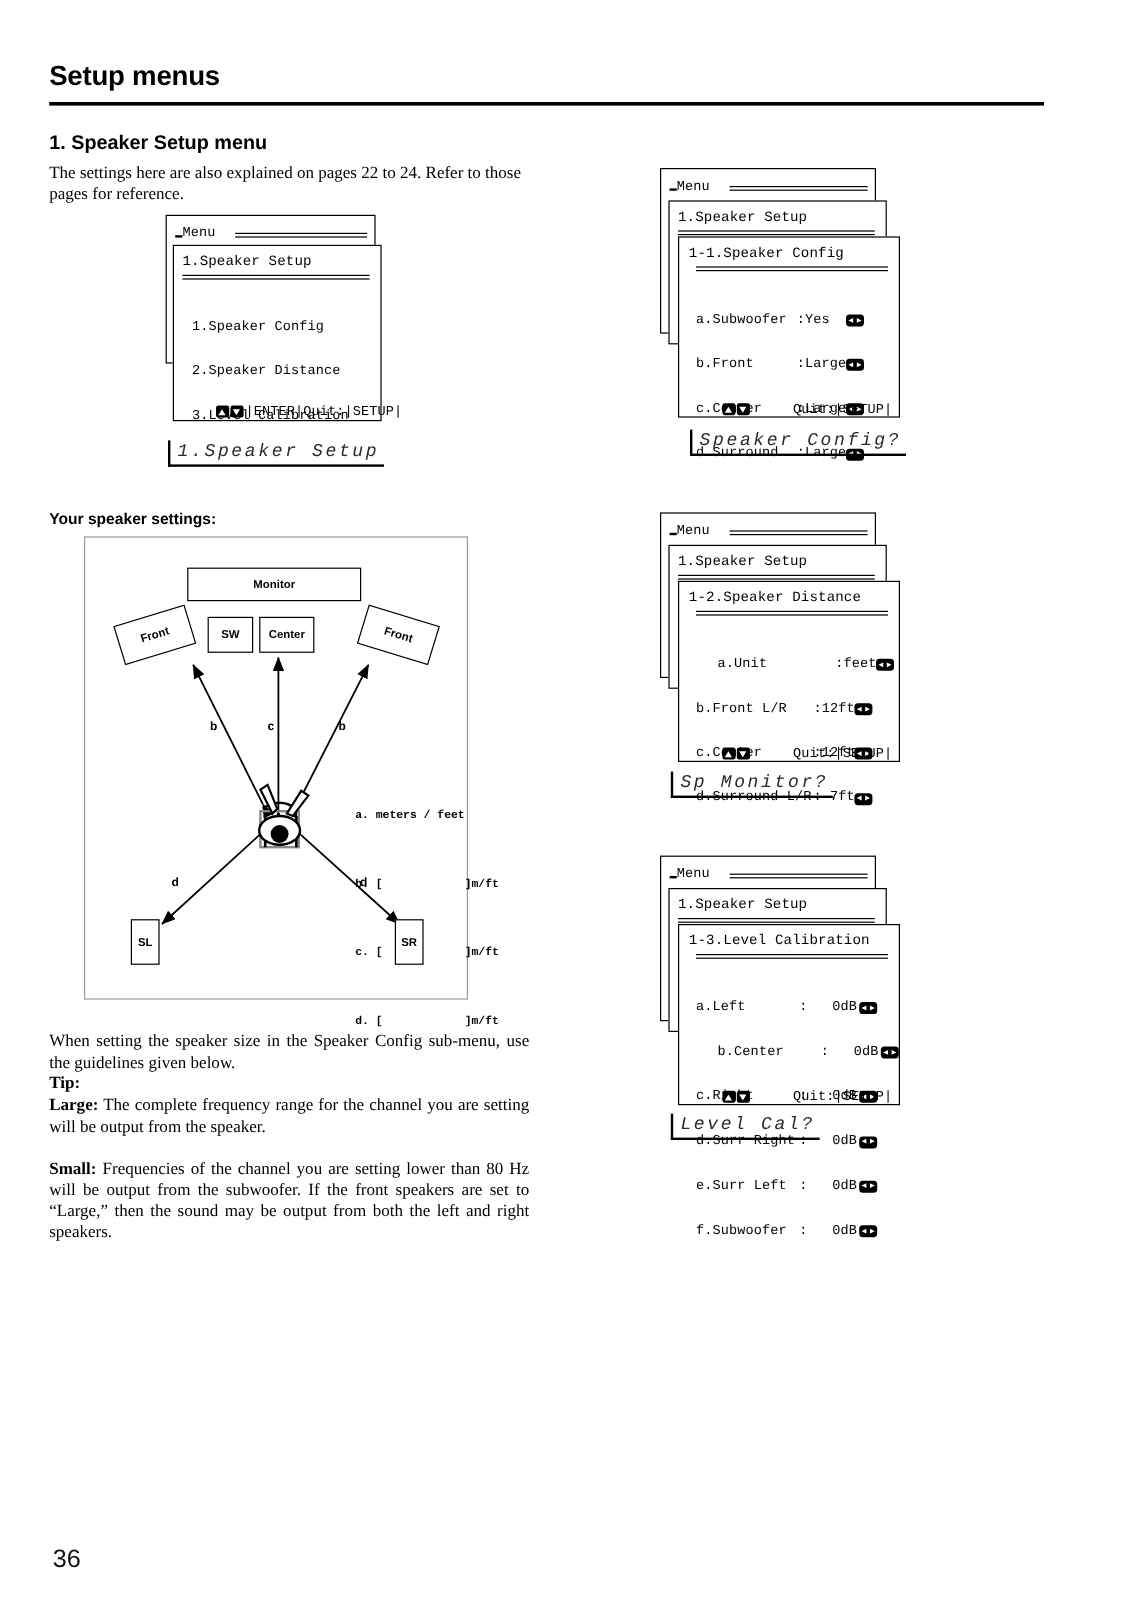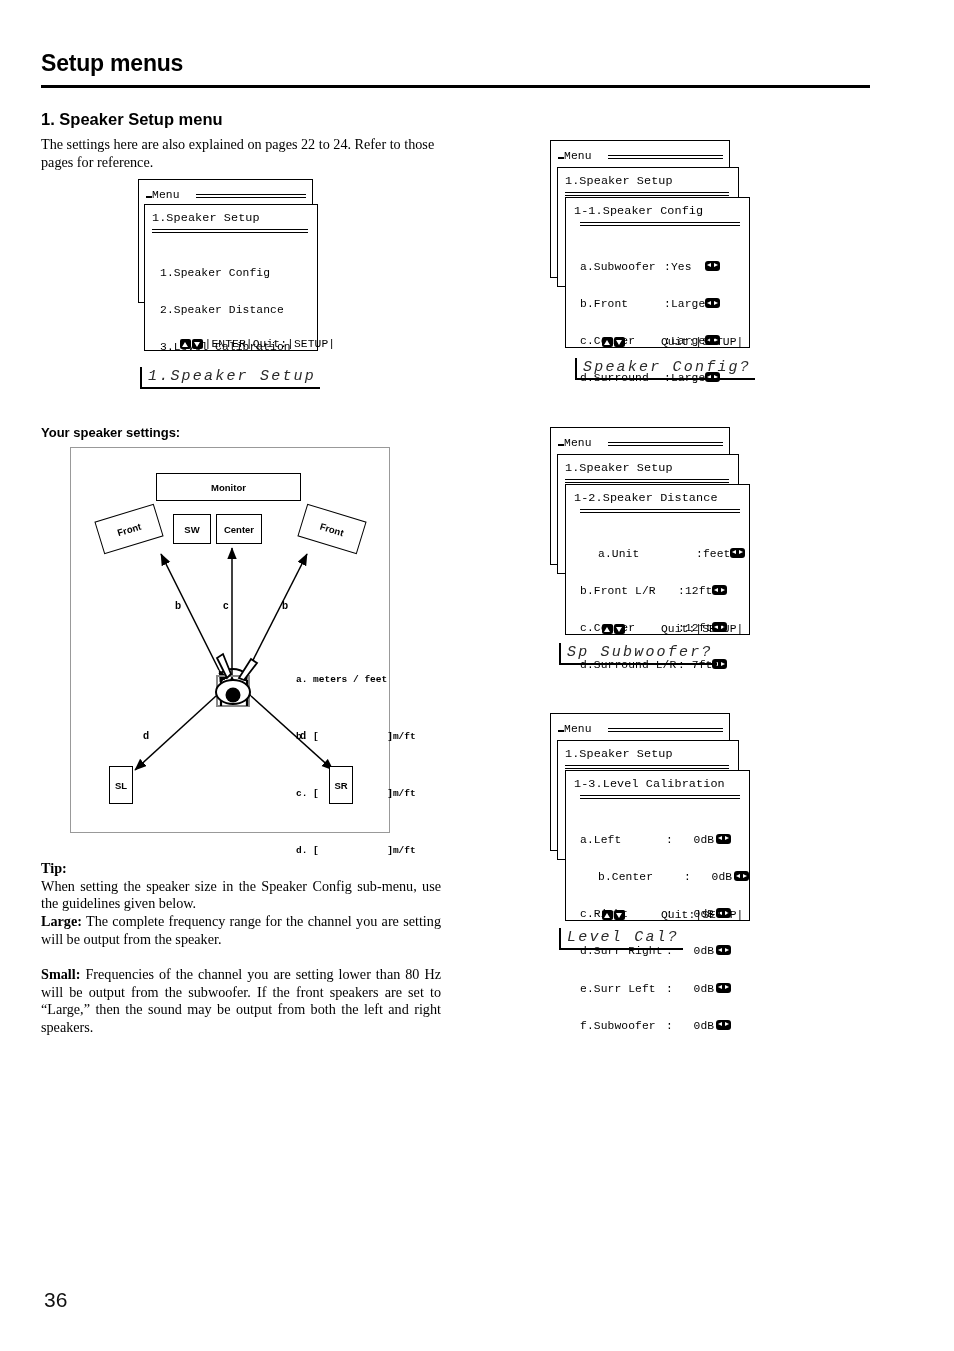--- a/index.html
+++ b/index.html
@@ -118,20 +118,21 @@
     white-space: pre;
   }
   .osd-foot {
     position: absolute;
     font-family: "Liberation Mono", monospace;
     font-size: 11.3px;
     white-space: pre;
   }
   .osd-row {
     display: flex;
+    align-items: center;
   }
   .osd-row .lbl { white-space: pre; }
   .osd-row .val { white-space: pre; }
 
   
   .navarrows {
     display: inline-flex;
     vertical-align: -2px;
     margin-right: 1px;
   }
@@ -371,21 +372,21 @@
       <span class="lbl" style="width:98px;">d.Surround L/R</span>
       <span class="val">: 7ft</span>
       <span class="lrarrow" style="margin-left:0px;"></span>
     </div>
   </div>
 
   <div class="osd-foot" style="left:24px; top:184px;">
     <span class="navarrows"><span class="up"></span><span class="down"></span></span><span>     Quit:|SETUP|</span>
   </div>
 </div>
-<div class="lcd" style="left:559px; top:643px;">Sp Subwoofer?</div>
+<div class="lcd" style="left:559px; top:643px;">Sp Monitor?</div>
 
 <div class="osd" style="left:550px; top:713px; width:200px; height:208px;">
   <div class="osd-layer" style="left:0px; top:0px; width:180px; height:138px;"></div>
   <div class="osd-dash" style="left:8px; top:17px;"></div>
   <div class="osd-menu-label" style="left:14px; top:10px;">Menu</div>
   <div class="osd-menu-rule" style="left:58px; top:15px; width:115px;"></div>
 
   <div class="osd-layer" style="left:7px; top:27px; width:182px; height:120px;"></div>
   <div class="osd-head" style="left:15px; top:35px;">1.Speaker Setup</div>
   <div class="osd-dbl-rule" style="left:15px; top:52px; width:164px;"></div>
@@ -485,22 +486,22 @@
 
   <div class="legend" style="left:225px; top:184px;font-family:Liberation Mono, monospace;">
     <div>a. meters / feet</div>
     <div>b. [            ]m/ft</div>
     <div>c. [            ]m/ft</div>
     <div>d. [            ]m/ft</div>
   </div>
 </div>
 
 <div class="tip" style="top:860px;">
+  <div>When setting the speaker size in the Speaker Config sub-menu, use the guidelines given below.</div>
   <div style="font-weight:bold;">Tip:</div>
-  <div>When setting the speaker size in the Speaker Config sub-menu, use the guidelines given below.</div>
 </div>
 <div class="tip" style="top:913px;">
   <span style="font-weight:bold;">Large:</span><span> The complete frequency range for the channel you are setting will be output from the speaker.</span>
 </div>
 <div class="tip" style="top:966px;">
   <span style="font-weight:bold;">Small:</span><span> Frequencies of the channel you are setting lower than 80 Hz will be output from the subwoofer. If the front speakers are set to “Large,” then the sound may be output from both the left and right speakers.</span>
 </div>
 
 <div class="page-number">36</div>
 

